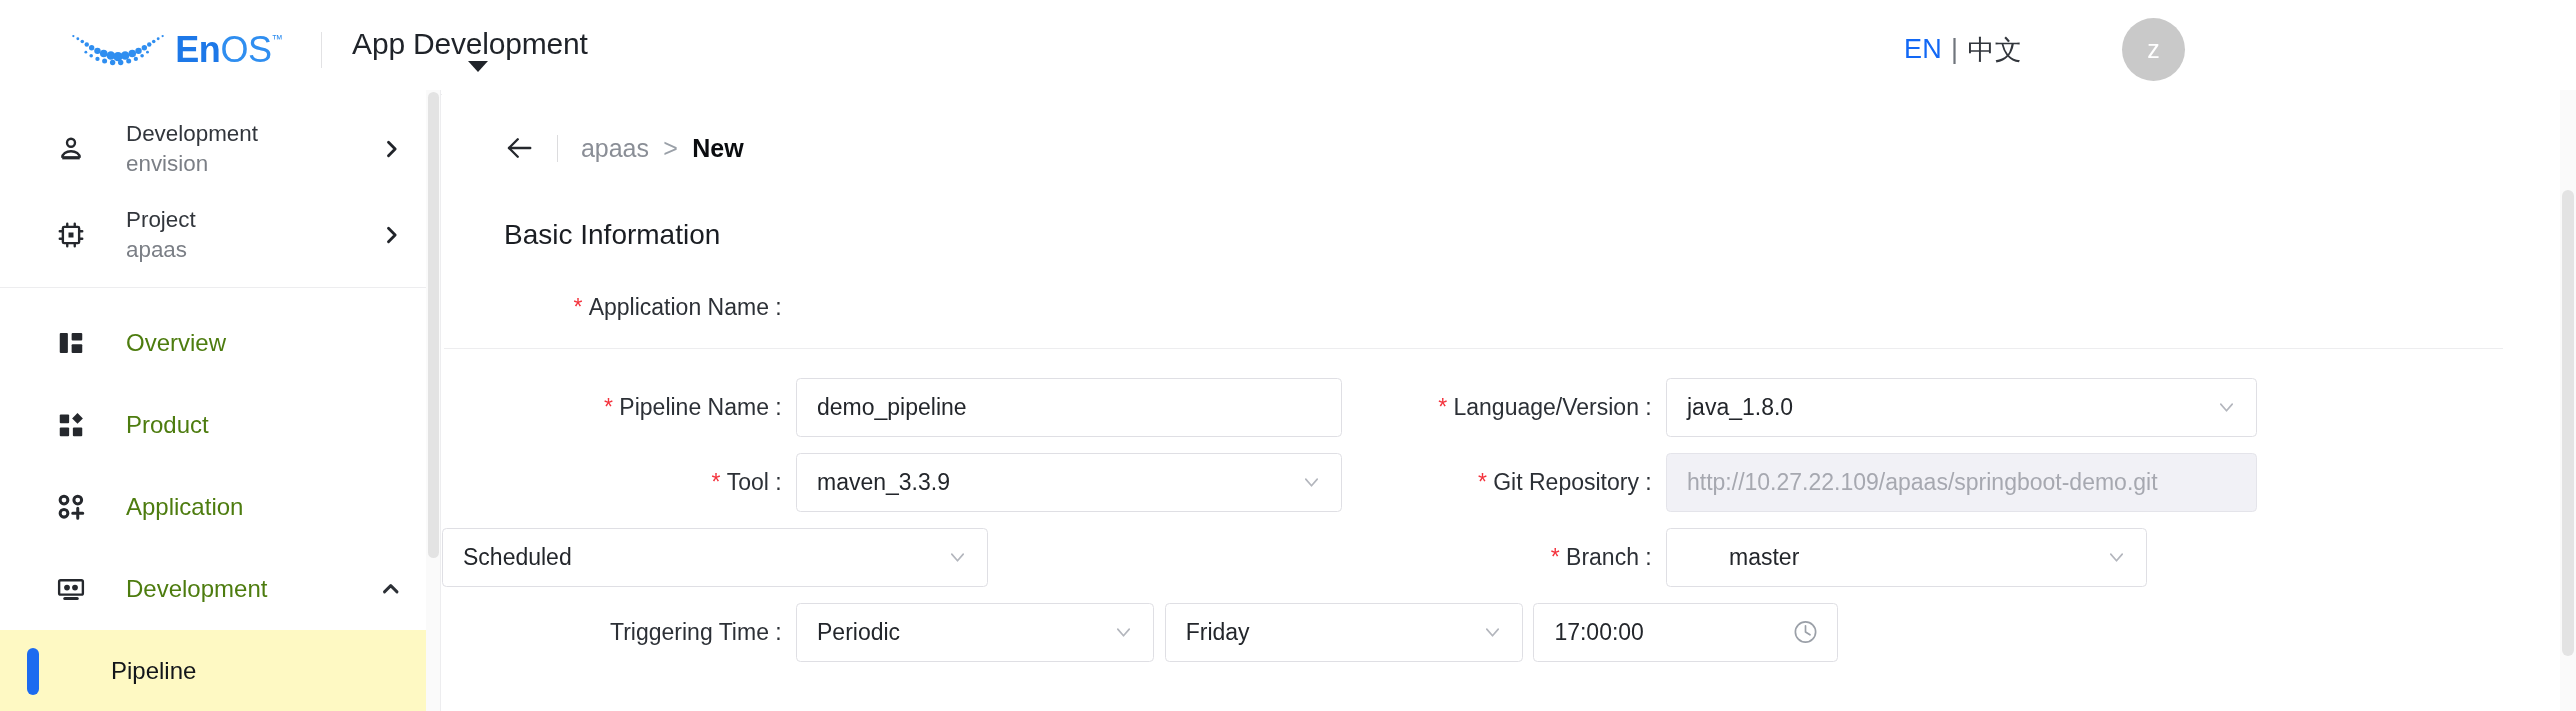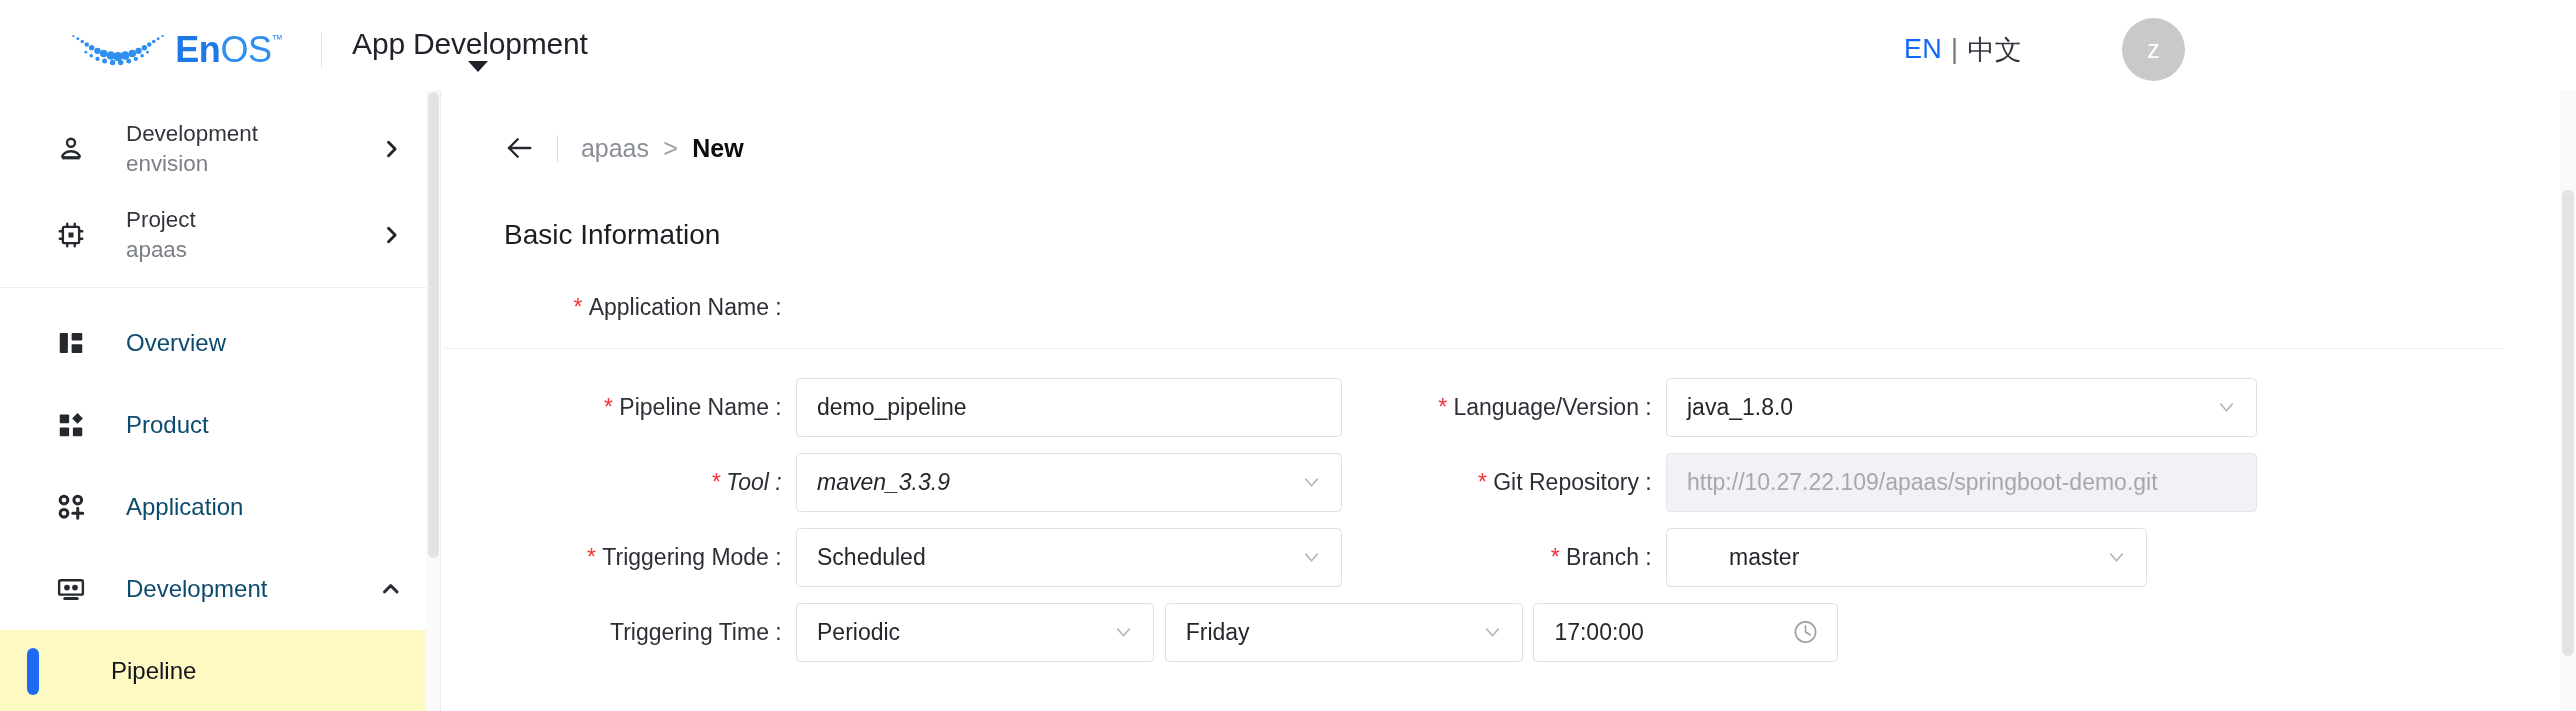--- a/index.html
+++ b/index.html
@@ -90,21 +90,21 @@
   }
 
   .nav-item {
     position: relative; height: 82px;
     display: flex; align-items: center;
     padding: 0 39px 0 56px; cursor: pointer;
   }
   .nav-icon { width: 36px; flex: 0 0 36px; color: #25282d; }
   .nav-icon svg { display: block; width: 30px; height: 30px; }
   .nav-label {
-    margin-left: 34px; font-size: 24px; color: #0c4a6e;
+    margin-left: 34px; font-size: 24px; color: #4d7c0f;
   }
   .nav-chevron { margin-left: auto; color: #2c3036; display: flex; }
   .nav-chevron svg { width: 21.5px; height: 21.5px; display: block; }
 
   .sub-item {
     position: relative; height: 82px;
     display: flex; align-items: center;
     padding-left: 111px;
     background: #fef9c3; cursor: pointer;
   }
@@ -411,21 +411,21 @@
           <span class="chev">
             <svg viewBox="0 0 24 24" fill="none" stroke="currentColor" stroke-width="1.7" stroke-linecap="round" stroke-linejoin="round">
               <polyline points="6,9 12,16 18,9"></polyline>
             </svg>
           </span>
         </div>
       </div>
     </div>
 
     <div class="form-row" style="margin-top:16px;">
-      <div class="form-cell" style="width:915px;font-style:italic;">
+      <div class="form-cell" style="width:915px;">
         <div class="f-label" style="width:354px;">
           <span class="req">*</span><span>Tool :</span>
         </div>
         <div class="ctrl" style="width:546px;">
           <span class="val">maven_3.3.9</span>
           <span class="chev">
             <svg viewBox="0 0 24 24" fill="none" stroke="currentColor" stroke-width="1.7" stroke-linecap="round" stroke-linejoin="round">
               <polyline points="6,9 12,16 18,9"></polyline>
             </svg>
           </span>
@@ -436,23 +436,20 @@
           <span class="req">*</span><span>Git Repository :</span>
         </div>
         <div class="ctrl disabled" style="width:591px;">
           <span class="val">http://10.27.22.109/apaas/springboot-demo.git</span>
         </div>
       </div>
     </div>
 
     <div class="form-row" style="margin-top:16px;">
       <div class="form-cell" style="width:915px;">
-        <div class="f-label" style="width:354px;">
-          <span class="req">*</span><span>Triggering Mode :</span>
-        </div>
         <div class="ctrl" style="width:546px;">
           <span class="val">Scheduled</span>
           <span class="chev">
             <svg viewBox="0 0 24 24" fill="none" stroke="currentColor" stroke-width="1.7" stroke-linecap="round" stroke-linejoin="round">
               <polyline points="6,9 12,16 18,9"></polyline>
             </svg>
           </span>
         </div>
       </div>
       <div class="form-cell">

